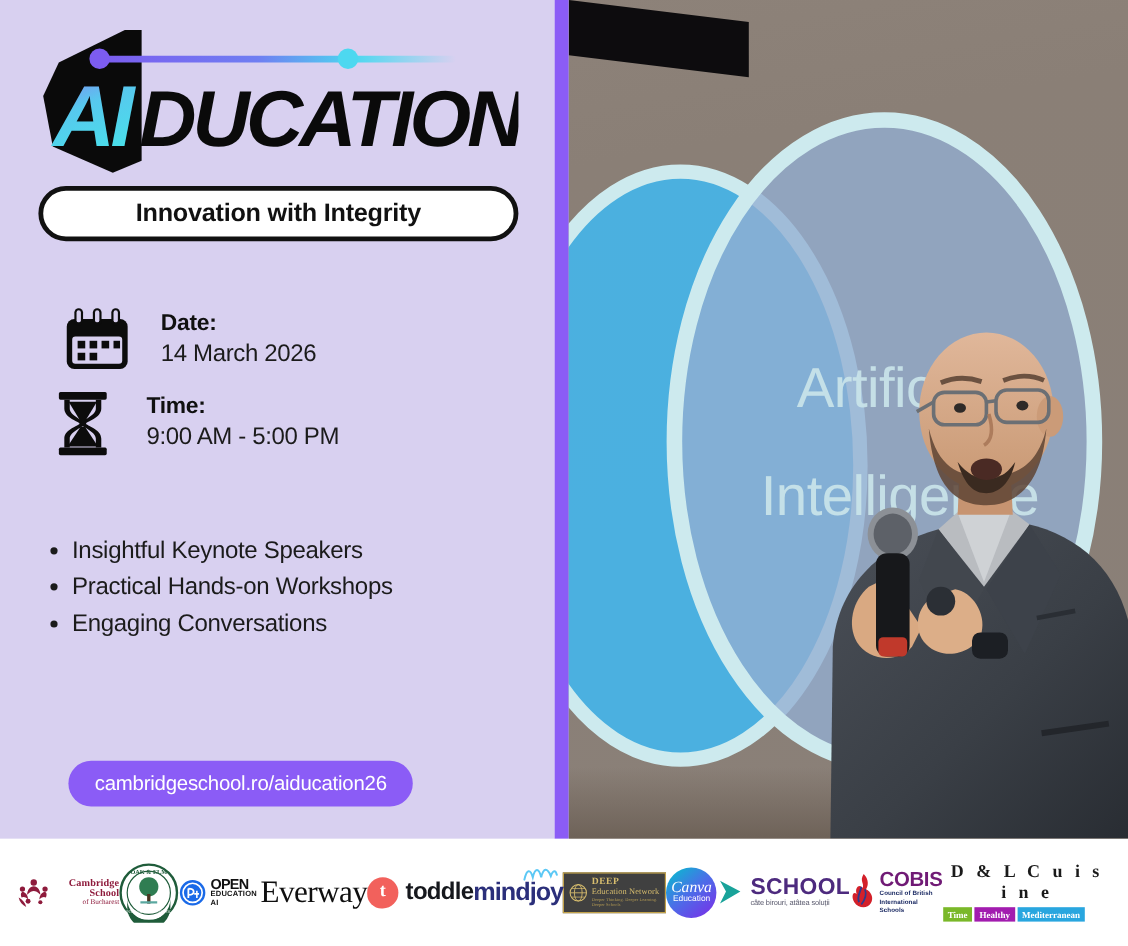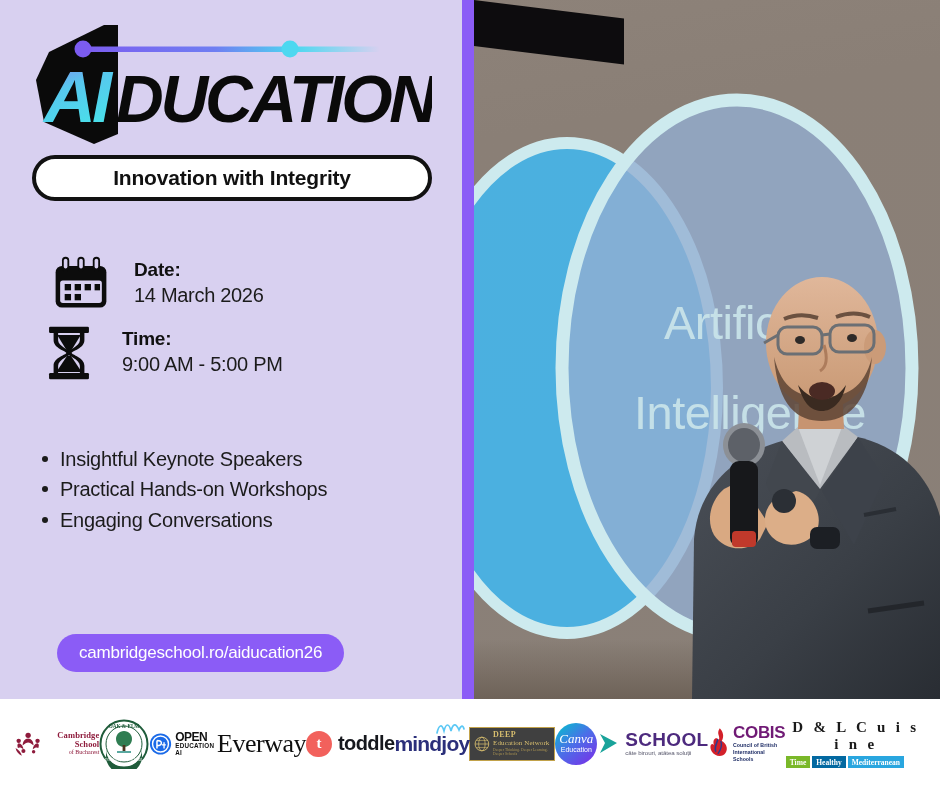--- a/index.html
+++ b/index.html
@@ -483,20 +483,20 @@
           <div class="cobis-t2">International Schools</div>
         </div>
       </div>
     </div>
 
     <div class="sponsor">
       <div class="dl">
         <div class="dl-t1">D &amp; L  C u i s i n e</div>
         <div class="dl-tags">
           <div class="dl-tag" style="background:#7ab829">Time</div>
-          <div class="dl-tag" style="background:#0369a1">Healthy</div>
+          <div class="dl-tag" style="background:#a21caf">Healthy</div>
           <div class="dl-tag" style="background:#29a6df">Mediterranean</div>
         </div>
       </div>
     </div>
 
   </div>
 </div>
 
 </body></html>

